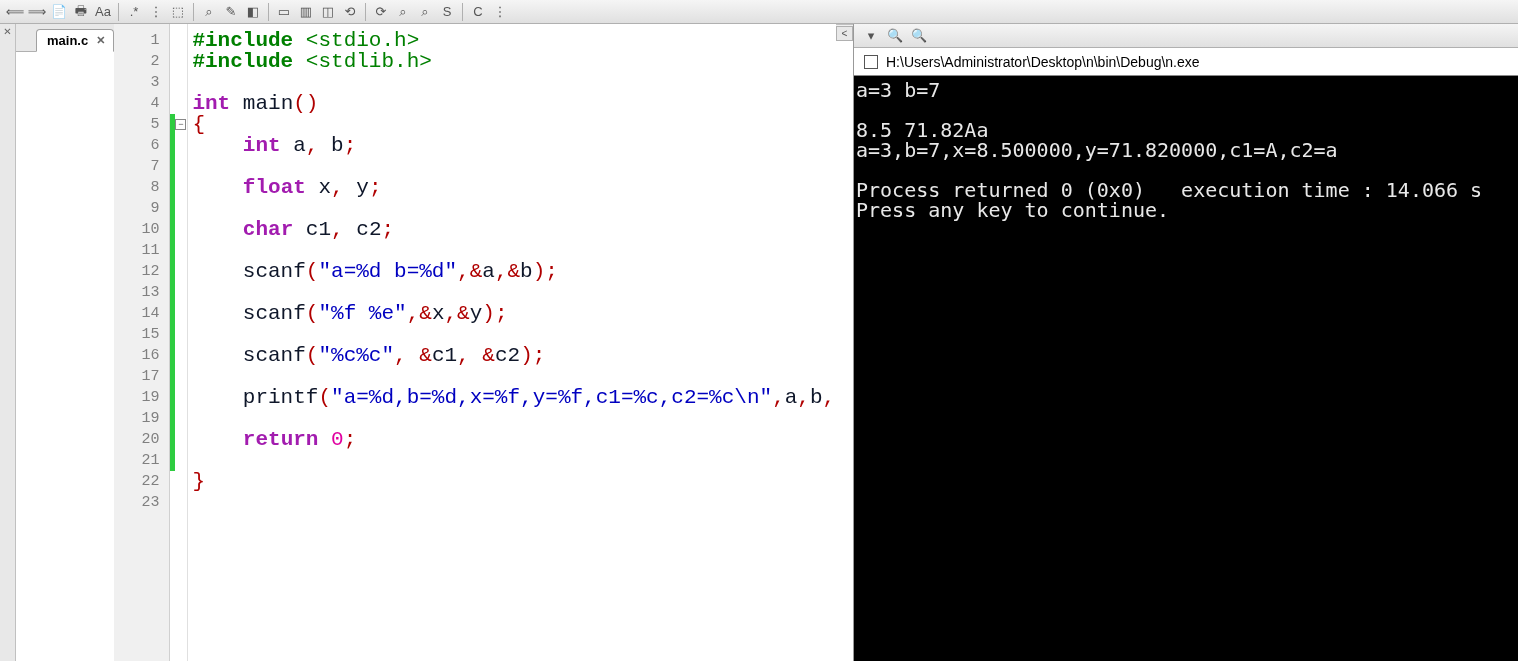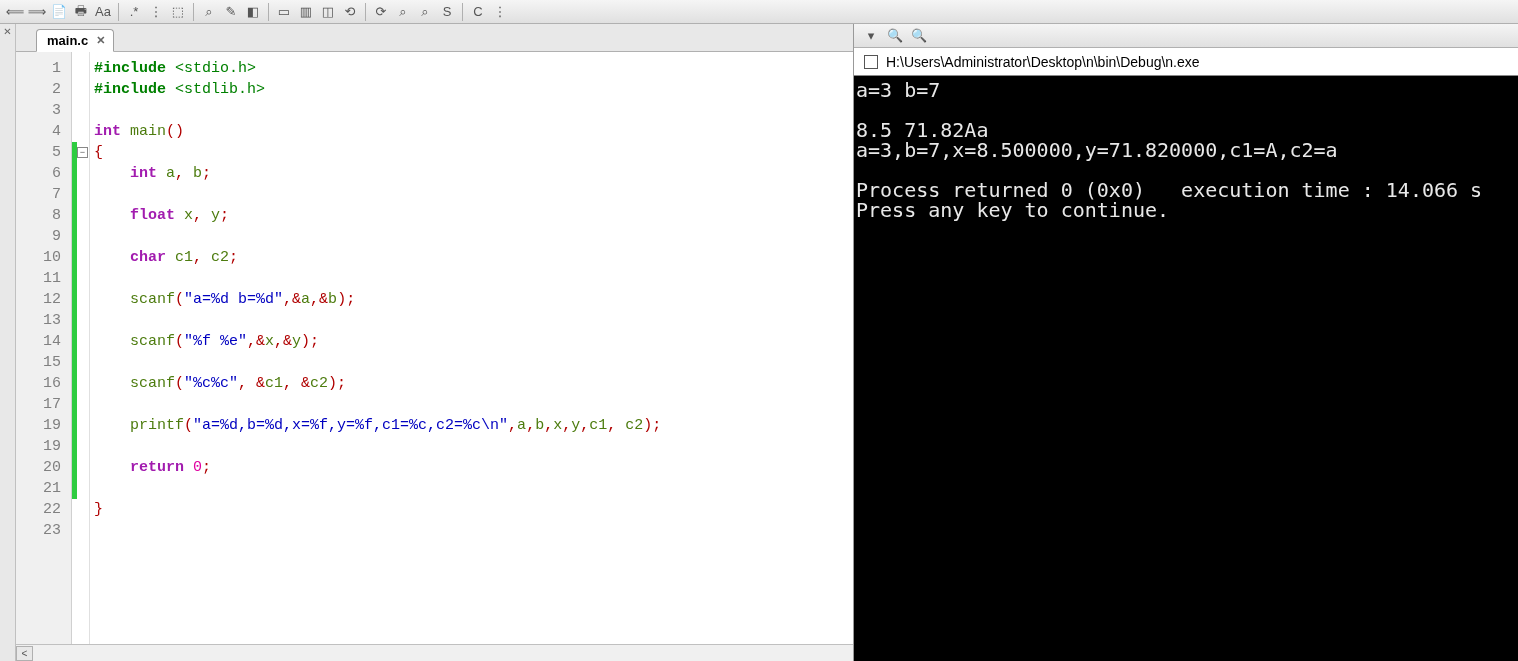--- a/index.html
+++ b/index.html
@@ -32,21 +32,21 @@
 }
 .tb-sep { width:1px; height:18px; background:#b0b0b0; margin:0 2px;}
 .main-row {
   flex: 1;
   display: flex;
   min-height: 0;
 }
 .left-pane {
   width: 838px;
   display: flex;
-  flex-direction: column;
+  flex-direction: row;
   background: #fff;
   border-right: 1px solid #999;
 }
 .left-gutter {
   width: 16px;
   background: #e8e8e8;
   border-right: 1px solid #c0c0c0;
   display:flex; flex-direction:column;
   font-size:10px; color:#666;
   align-items:center;
@@ -112,32 +112,32 @@
 .fold-box{
   position:absolute; left:5px; top:calc(6px + 4*21px + 5px);
   width:11px;height:11px;border:1px solid #888;background:#fff;
   font-size:9px;line-height:9px;text-align:center;color:#555;
 }
 .code-col {
   flex: 1;
   padding-top: 6px;
   padding-left: 4px;
   font-family: Consolas, "Courier New", monospace;
-  font-size: 15px;
+  font-size: 21px;
   white-space: pre;
   overflow:hidden;
 }
 .code-col .line { height:21px; line-height:21px;}
 .tok-pp { color: #008000; font-weight: bold;}
 .tok-pp-arg { color: #008000;}
 .tok-kw { color: #a21caf; font-weight: bold;}
 .tok-str { color: #0000c0;}
 .tok-num { color: #e000a0;}
 .tok-punc { color: #b00000;}
-.tok-id { color: #4d7c0f;}
+.tok-id { color: #0f172a;}
 .bottom-scroll {
   height: 17px;
   background: #f0f0f0;
   border-top:1px solid #c0c0c0;
   display:flex;align-items:center;
 }
 .bottom-scroll .arrow{
   width:17px;height:15px;border:1px solid #b0b0b0;
   background:#e8e8e8;font-size:10px;text-align:center;line-height:13px;color:#555;
 }

